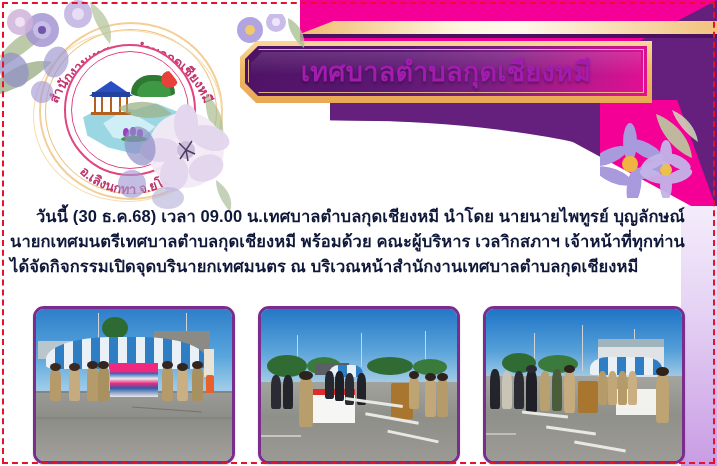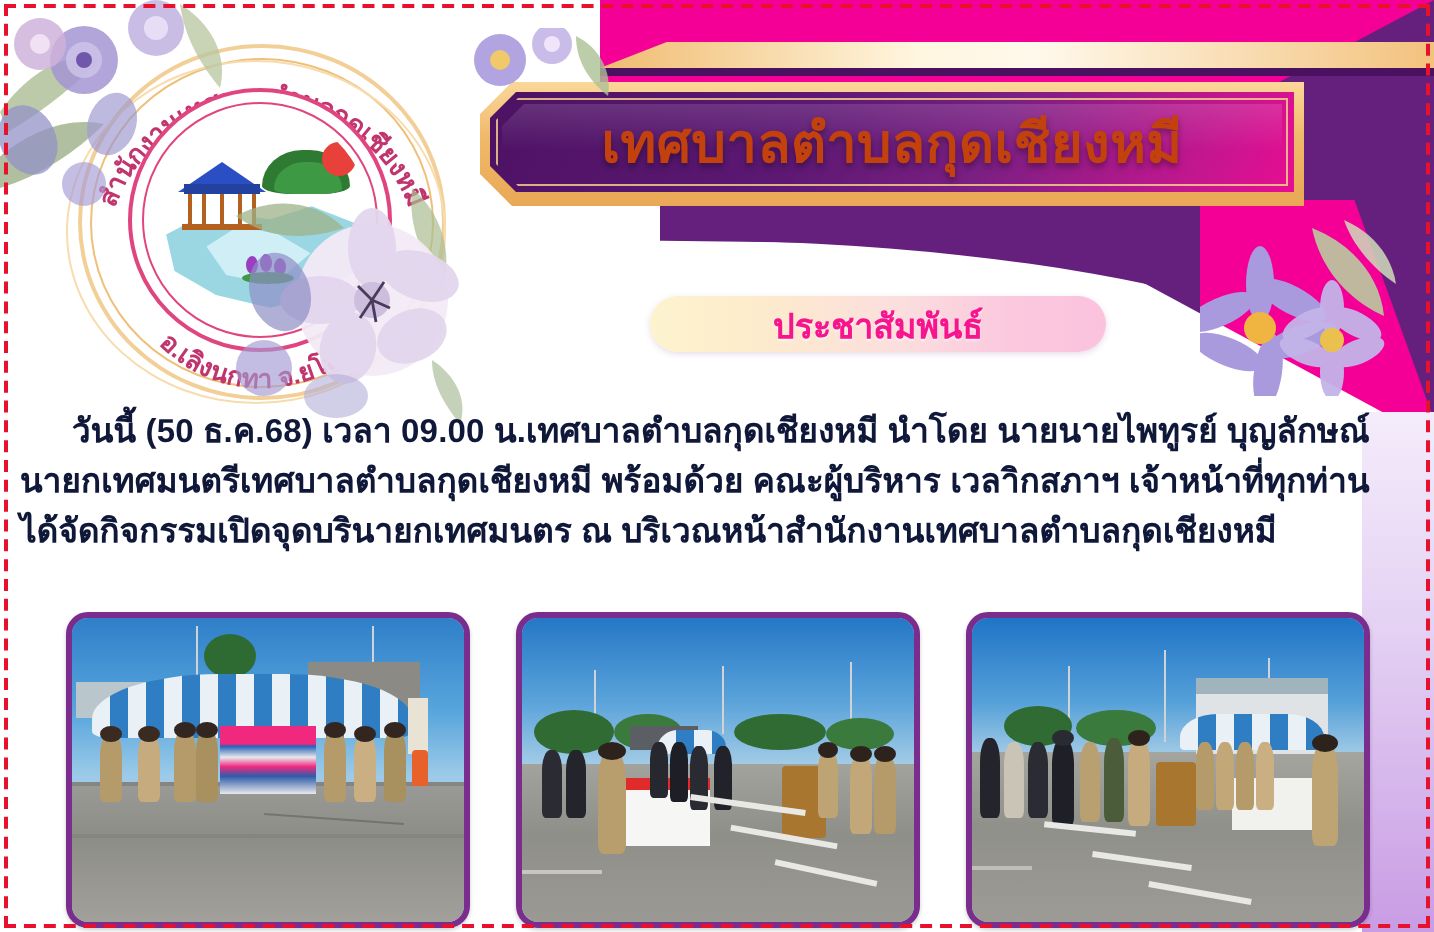--- a/index.html
+++ b/index.html
@@ -123,21 +123,21 @@
     clip-path: polygon(11px 0, 100% 0, 100% 100%, 11px 100%, 0 calc(100% - 11px), 0 11px);
   }
   .banner .shine {
     position:absolute; left:6px; top:6px; right:6px; height:45%;
     background: linear-gradient(180deg, rgba(255,255,255,.13), rgba(255,255,255,0));
     clip-path: polygon(11px 0, 100% 0, 100% 100%, 0 100%, 0 11px);
   }
   .banner-title {
     position: absolute; inset: 0;
     display: flex; align-items: center; justify-content: center;
-    color: #c2410c;
+    color: #a21caf;
     font-size: 27px;
     font-weight: bold;
     letter-spacing: .3px;
     text-shadow: 0 2px 3px rgba(0,0,0,.35);
     white-space: nowrap;
     padding-bottom: 2px;
   }
 
   
   .pill {
@@ -459,26 +459,23 @@
   </svg>
 
   <div class="banner">
     <div class="gold"></div>
     <div class="inner">
         <div class="shine"></div>
       </div>
     <div class="banner-title">เทศบาลตำบลกุดเชียงหมี</div>
   </div>
 
-  <div class="pill">
-    <span>ประชาสัมพันธ์</span>
-  </div>
 
   <div class="body-text">
-    <p class="first">วันนี้ (50 ธ.ค.68) เวลา 09.00 น.เทศบาลตำบลกุดเชียงหมี นำโดย  นายนายไพทูรย์ บุญลักษณ์</p>
+    <p class="first">วันนี้ (30 ธ.ค.68) เวลา 09.00 น.เทศบาลตำบลกุดเชียงหมี นำโดย  นายนายไพทูรย์ บุญลักษณ์</p>
     <p>นายกเทศมนตรีเทศบาลตำบลกุดเชียงหมี พร้อมด้วย คณะผู้บริหาร เวลาิกสภาฯ เจ้าหน้าที่ทุกท่าน</p>
     <p>ได้จัดกิจกรรมเปิดจุดบรินายกเทศมนตร ณ บริเวณหน้าสำนักงานเทศบาลตำบลกุดเชียงหมี</p>
   </div>
 
   <div class="photos">
 
     <div class="photo">
       <div class="sky"></div>
       <div class="ground" style="height:46%"></div>
       <div class="pole" style="left:62px; top:4px; height:44px;"></div>

